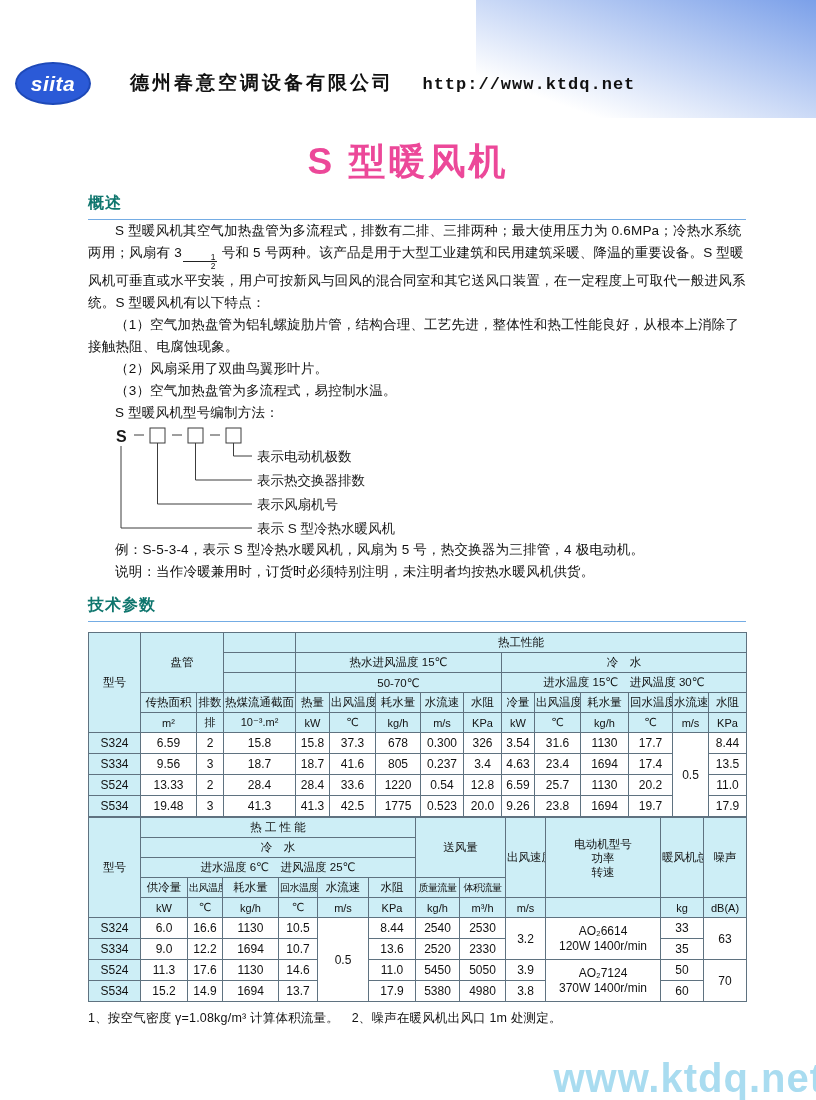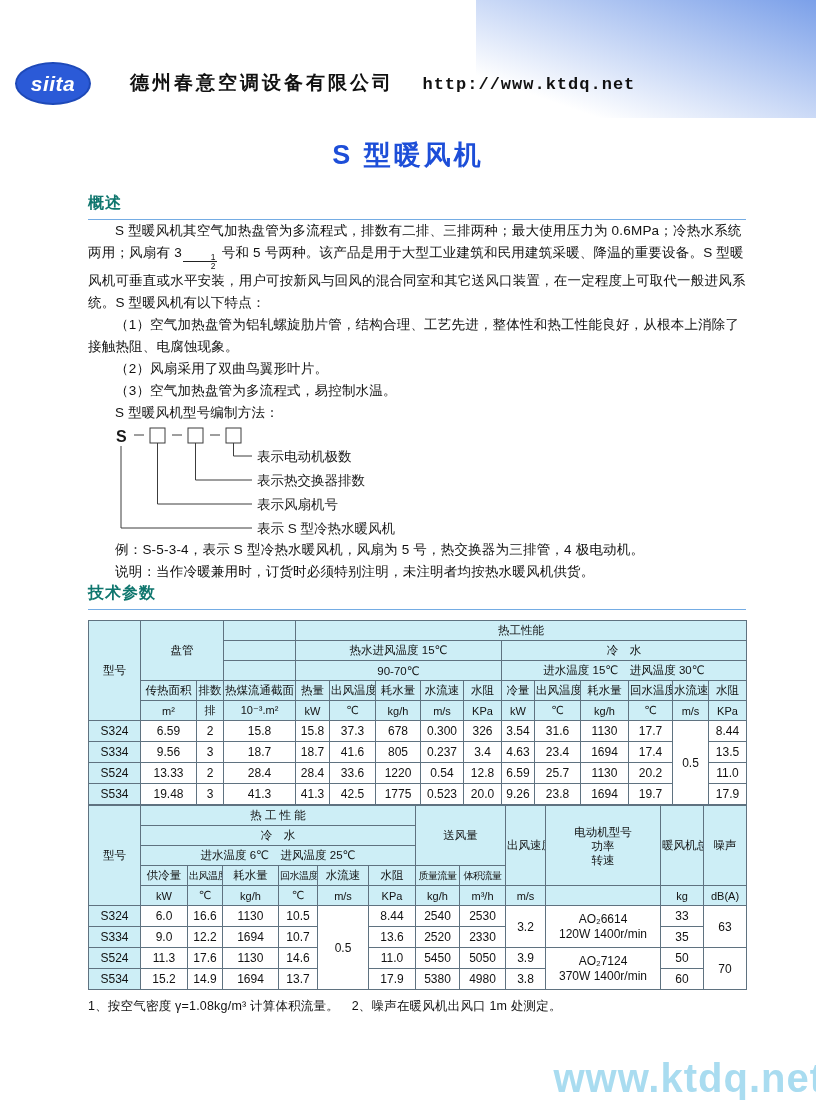--- a/index.html
+++ b/index.html
@@ -6,33 +6,33 @@
   .page{position:relative;width:816px;height:1100px;background:#ffffff;overflow:hidden;
         font-family:"Liberation Sans","DejaVu Sans",sans-serif;color:#111;}
   .grad{position:absolute;top:0;right:0;width:340px;height:118px;
         background:linear-gradient(to right top, rgba(255,255,255,0) 18%, #7ba0e9 100%);}
   .logo{position:absolute;left:15px;top:62px;width:76px;height:43px;background:#2b5ad7;
         border:2px solid #1e49b8;border-radius:50%;display:flex;align-items:center;justify-content:center;box-sizing:border-box;}
   .logo span{color:#fff;font-weight:bold;font-style:italic;font-size:21px;letter-spacing:.5px;}
   .hline{position:absolute;left:130px;top:70px;white-space:nowrap;}
   .company{font-family:"Liberation Serif","DejaVu Serif",serif;font-weight:bold;font-size:19px;letter-spacing:3px;}
   .url{font-family:"Liberation Mono","DejaVu Sans Mono",monospace;font-weight:bold;font-size:17px;margin-left:24px;letter-spacing:1px;}
-  .title{position:absolute;top:137px;left:0;width:100%;text-align:center;color:#1d4ed8;font-size:27px;font-weight:bold;letter-spacing:3px;}
+  .title{position:absolute;top:137px;left:0;width:100%;text-align:center;color:#ec4899;font-size:37px;font-weight:bold;letter-spacing:3px;}
   .content{position:absolute;left:88px;top:193px;width:658px;}
   h2.sec{margin:0;color:#0f766e;font-size:16px;font-weight:bold;letter-spacing:1px;
          border-bottom:1px solid #74ace4;padding-bottom:5px;}
   .content p{margin:0;font-size:13.5px;line-height:22px;text-indent:2em;letter-spacing:.2px;}
   .p-first{margin-top:6px;}
   .frac{display:inline-flex;flex-direction:column;font-size:8.5px;line-height:8px;vertical-align:-3px;text-align:center;margin:0 1px;}
   .frac .fn{border-bottom:1px solid #222;padding:0 1px;}
   .diagram{display:block;margin:3px 0 2px 24px;}
   .diagram text{font-size:13.5px;fill:#1a1a1a;}
   .diagram .code{font-size:16px;font-weight:bold;}
   .diagram line,.diagram rect{stroke:#3c3c3c;stroke-width:1;fill:none;}
-  h2.sec2{}
+  h2.sec2{margin-top:12px;}
   table.spec{border-collapse:collapse;table-layout:fixed;width:658px;margin-top:10px;}
   table.t2{margin-top:0;border-top:none;}
   table.spec td{border:1px solid #5f7280;text-align:center;vertical-align:middle;padding:0 1px;overflow:hidden;white-space:nowrap;}
   table.spec tr{height:20px;}
   table.spec tr.dr{height:21px;}
   td.hd{background:#cdeef6;font-size:11.5px;}
   td.u{background:#cdeef6;font-size:11px;}
   td.d{font-size:12px;}
   td.mc{background:#cdeef6;font-size:12px;}
   td.sm{font-size:10px;letter-spacing:-.5px;}
@@ -128,21 +128,21 @@
         <td class="hd"></td>
         <td class="hd" colspan="11">热工性能</td>
       </tr>
       <tr>
         <td class="hd"></td>
         <td class="hd" colspan="5">热水进风温度 15℃</td>
         <td class="hd" colspan="6">冷　水</td>
       </tr>
       <tr>
         <td class="hd"></td>
-        <td class="hd" colspan="5">90-70℃</td>
+        <td class="hd" colspan="5">50-70℃</td>
         <td class="hd" colspan="6">进水温度 15℃　进风温度 30℃</td>
       </tr>
       <tr>
         <td class="hd">传热面积</td>
         <td class="hd">排数</td>
         <td class="hd">热煤流通截面</td>
         <td class="hd">热量</td>
         <td class="hd">出风温度</td>
         <td class="hd">耗水量</td>
         <td class="hd">水流速</td>

